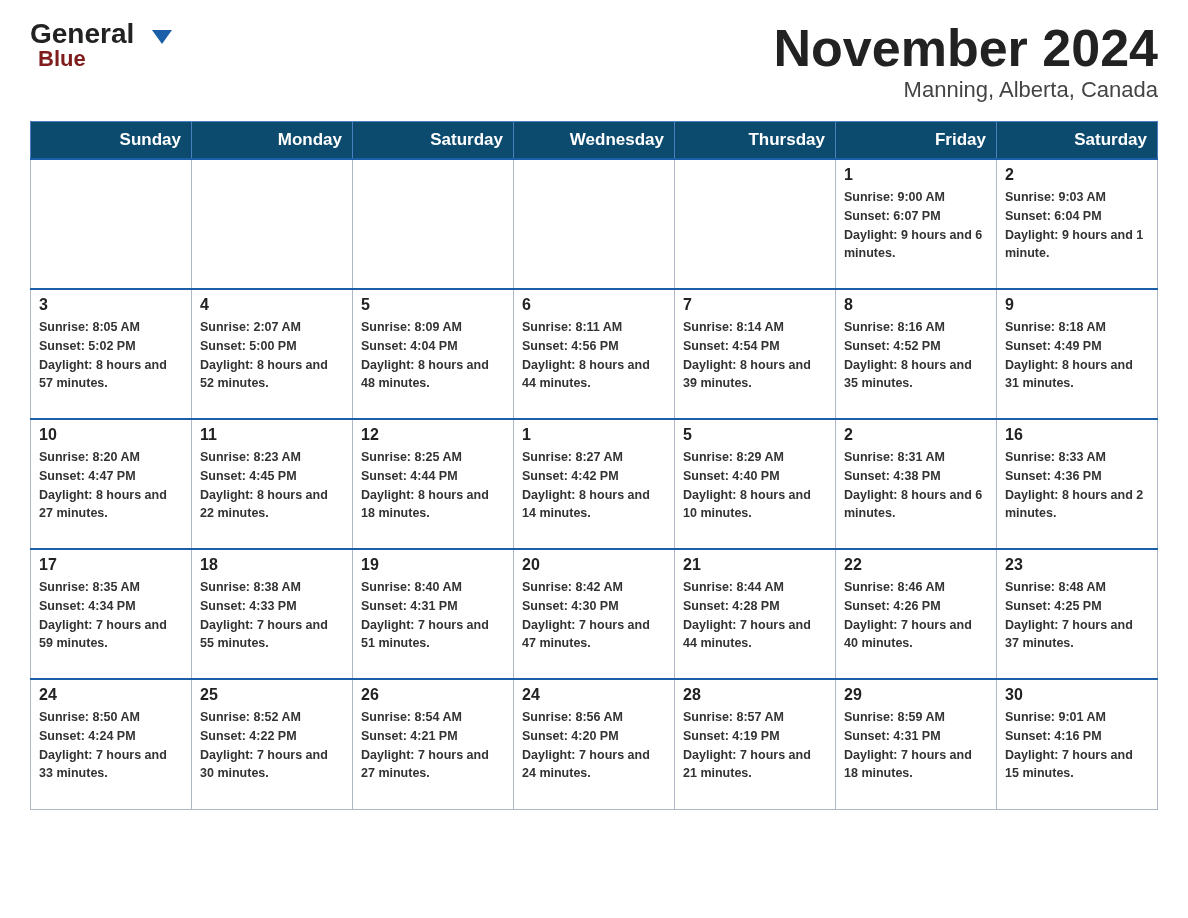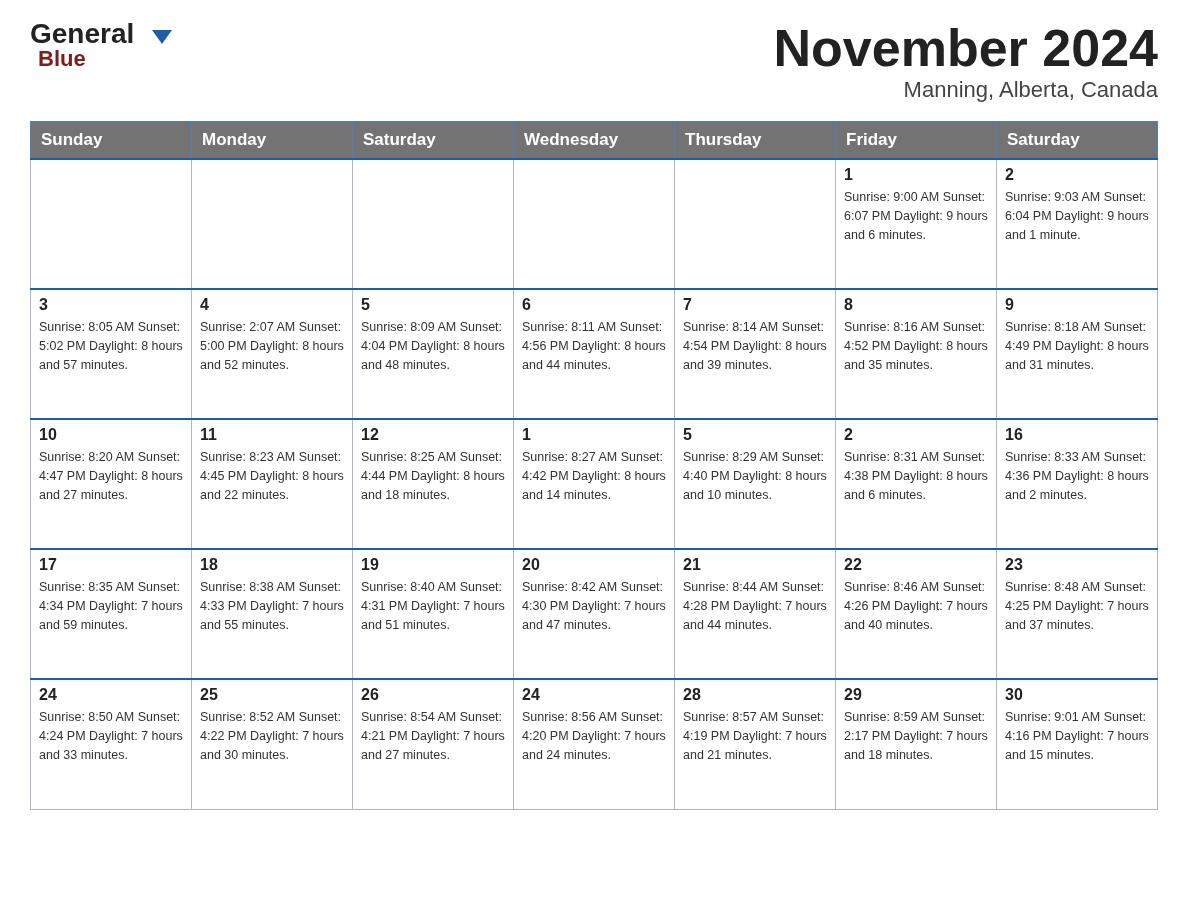--- a/index.html
+++ b/index.html
@@ -58,45 +58,46 @@
     .location-title {
       font-size: 22px;
       color: #444;
     }
     .calendar-table {
       width: 100%;
       border-collapse: collapse;
       table-layout: fixed;
     }
     .calendar-table th {
-      background: #737373;
+      background: #0c4a6e;
       color: #fff;
       font-size: 17px;
       font-weight: bold;
       padding: 8px 10px;
-      text-align: left;
+      text-align: right;
       border: 1px solid #4a7fc0;
     }
     .calendar-table td {
       border: 1px solid #b0b8c8;
       vertical-align: top;
       padding: 6px 8px;
       height: 130px;
       background: #fff;
     }
     .day-number {
       font-size: 16px;
       font-weight: bold;
       color: #222;
       margin-bottom: 4px;
     }
     .day-info {
       font-size: 12.5px;
       color: #333;
       line-height: 1.5;
+      font-weight: bold;
     }
     .empty-cell {
       background: #f5f5f5;
     }
     .week-row td {
       border-top: 2px solid #1a5fa8;
     }
   </style>
 </head>
 <body>
@@ -334,21 +335,21 @@
         <td>
           <div class="day-number">28</div>
           <div class="day-info">Sunrise: 8:57 AM
 Sunset: 4:19 PM
 Daylight: 7 hours
 and 21 minutes.</div>
         </td>
         <td>
           <div class="day-number">29</div>
           <div class="day-info">Sunrise: 8:59 AM
-Sunset: 2:17 PM
+Sunset: 4:31 PM
 Daylight: 7 hours
 and 18 minutes.</div>
         </td>
         <td>
           <div class="day-number">30</div>
           <div class="day-info">Sunrise: 9:01 AM
 Sunset: 4:16 PM
 Daylight: 7 hours
 and 15 minutes.</div>
         </td>

